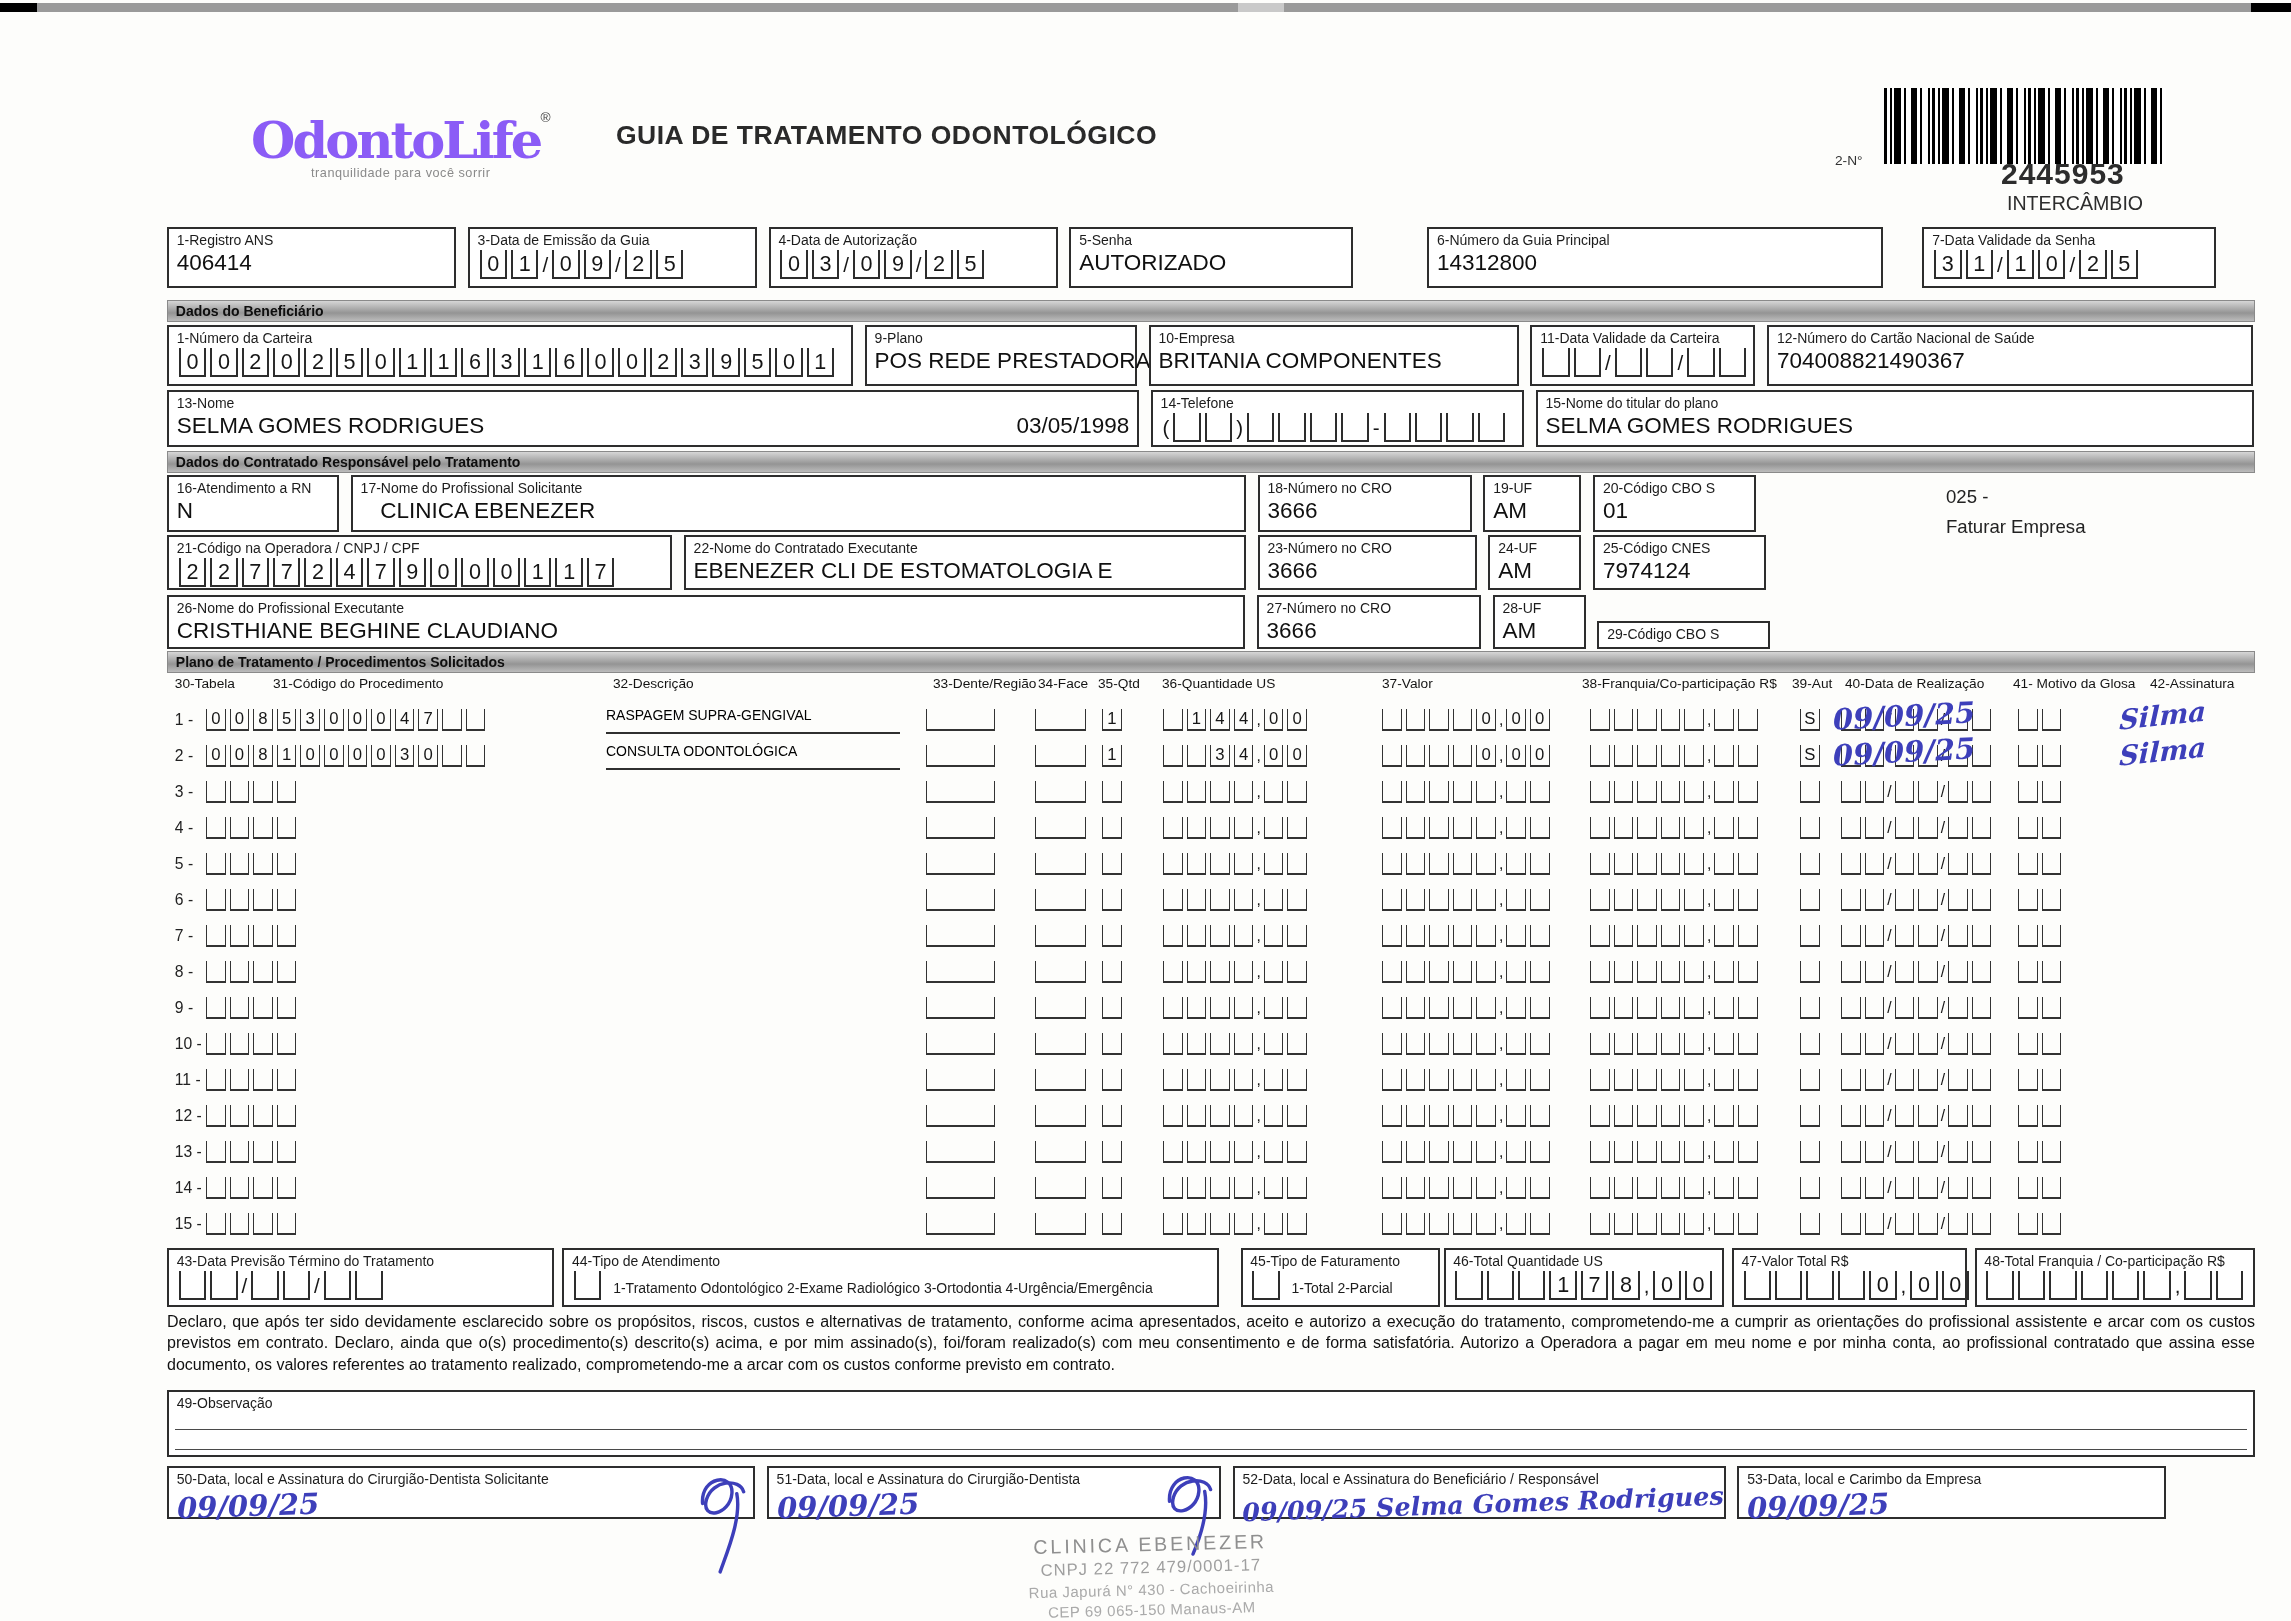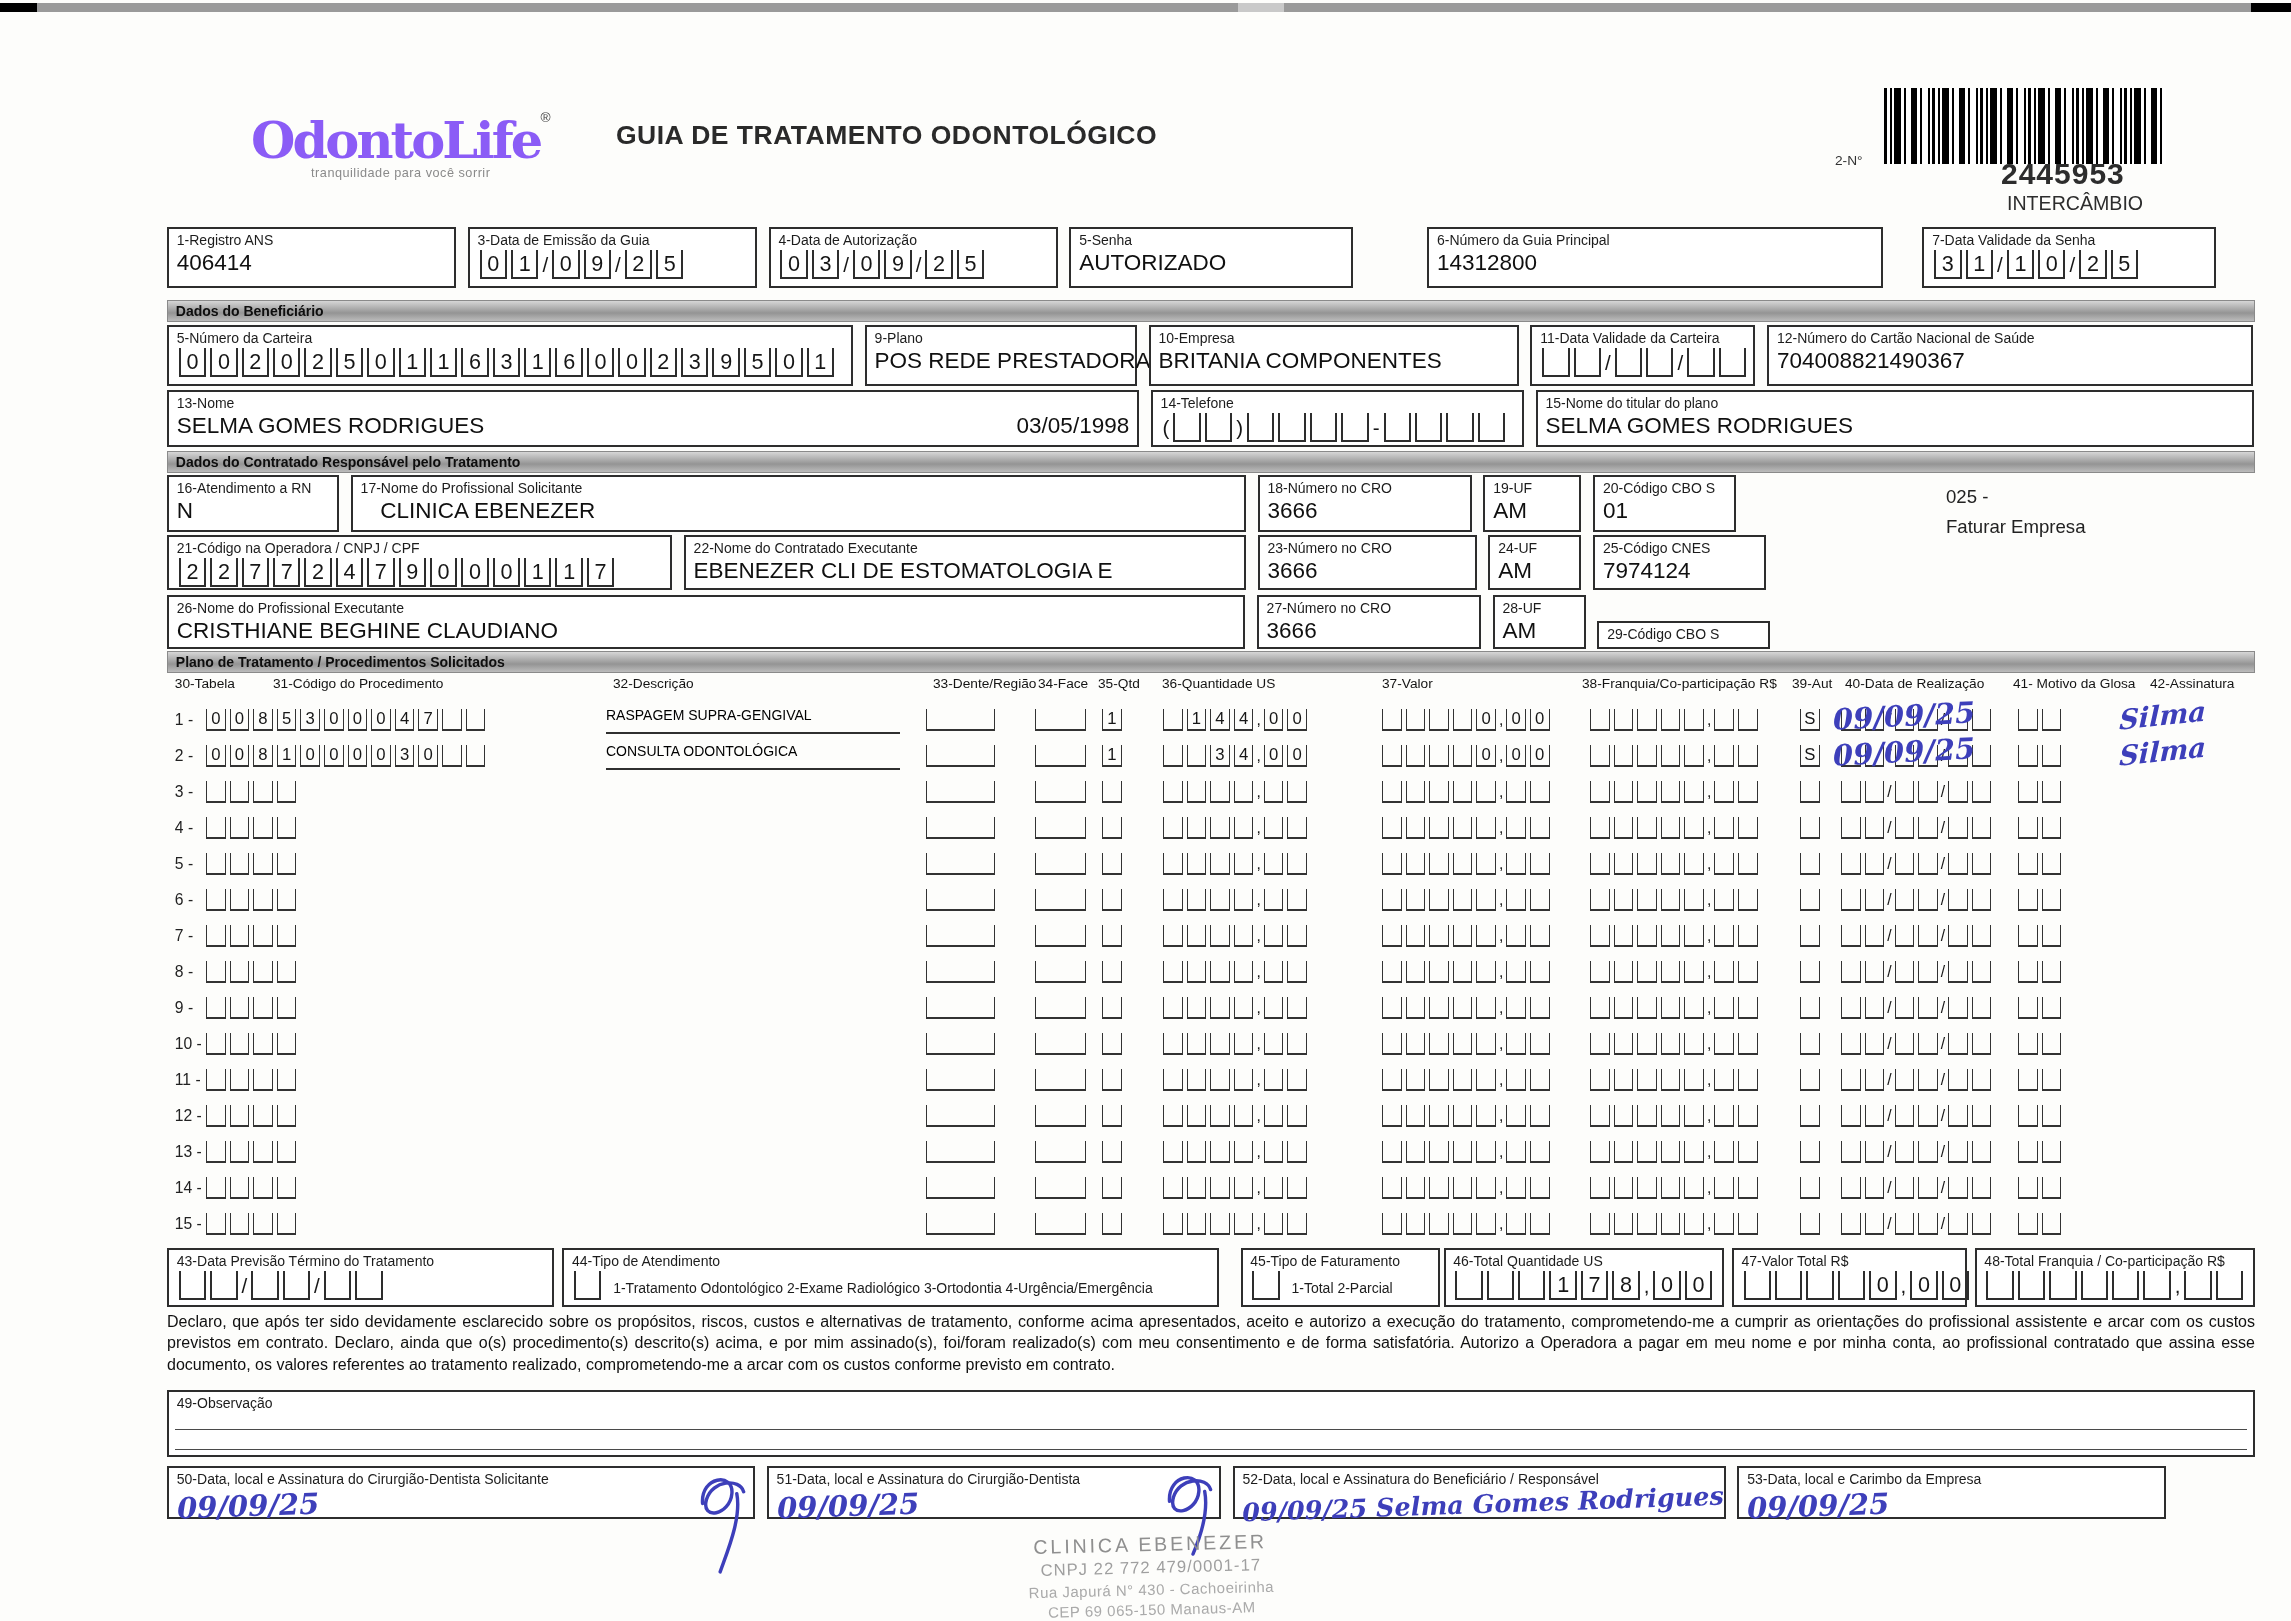--- a/index.html
+++ b/index.html
@@ -124,21 +124,21 @@
     <div class="box" style="width:294px">
       <div class="lbl">7-Data Validade da Senha</div>
       <div class="comb"><span class="cell">3</span><span class="cell">1</span><span class="sep">/</span><span class="cell">1</span><span class="cell">0</span><span class="sep">/</span><span class="cell">2</span><span class="cell">5</span></div>
     </div>
   </div>
 
   <div class="secbar" style="top:300px">Dados do Beneficiário</div>
 
   <div class="frow" style="top:325px;height:61px;">
     <div class="box" style="width:686px">
-      <div class="lbl">5-Número da Carteira</div>
+      <div class="lbl">1-Número da Carteira</div>
       <div class="comb"><span class="cell">0</span><span class="cell">0</span><span class="cell">2</span><span class="cell">0</span><span class="cell">2</span><span class="cell">5</span><span class="cell">0</span><span class="cell">1</span><span class="cell">1</span><span class="cell">6</span><span class="cell">3</span><span class="cell">1</span><span class="cell">6</span><span class="cell">0</span><span class="cell">0</span><span class="cell">2</span><span class="cell">3</span><span class="cell">9</span><span class="cell">5</span><span class="cell">0</span><span class="cell">1</span></div>
     </div>
     <div class="box" style="width:272px">
       <div class="lbl">9-Plano</div>
       <div class="val">POS REDE PRESTADORA</div>
     </div>
     <div class="box" style="width:370px">
       <div class="lbl">10-Empresa</div>
       <div class="val">BRITANIA COMPONENTES</div>
     </div>
@@ -182,21 +182,21 @@
       <div class="val" style="padding-left:19.6px">CLINICA EBENEZER</div>
     </div>
     <div class="box" style="width:214px">
       <div class="lbl">18-Número no CRO</div>
       <div class="val">3666</div>
     </div>
     <div class="box" style="width:98px">
       <div class="lbl">19-UF</div>
       <div class="val">AM</div>
     </div>
-    <div class="box" style="width:143px">
+    <div class="box" style="width:163px">
       <div class="lbl">20-Código CBO S</div>
       <div class="val">01</div>
     </div>
   </div>
   <div class="free-note">
     <div>025 -</div>
     <div>Faturar Empresa</div>
   </div>
 
   <div class="frow" style="top:535px;height:55px;">

